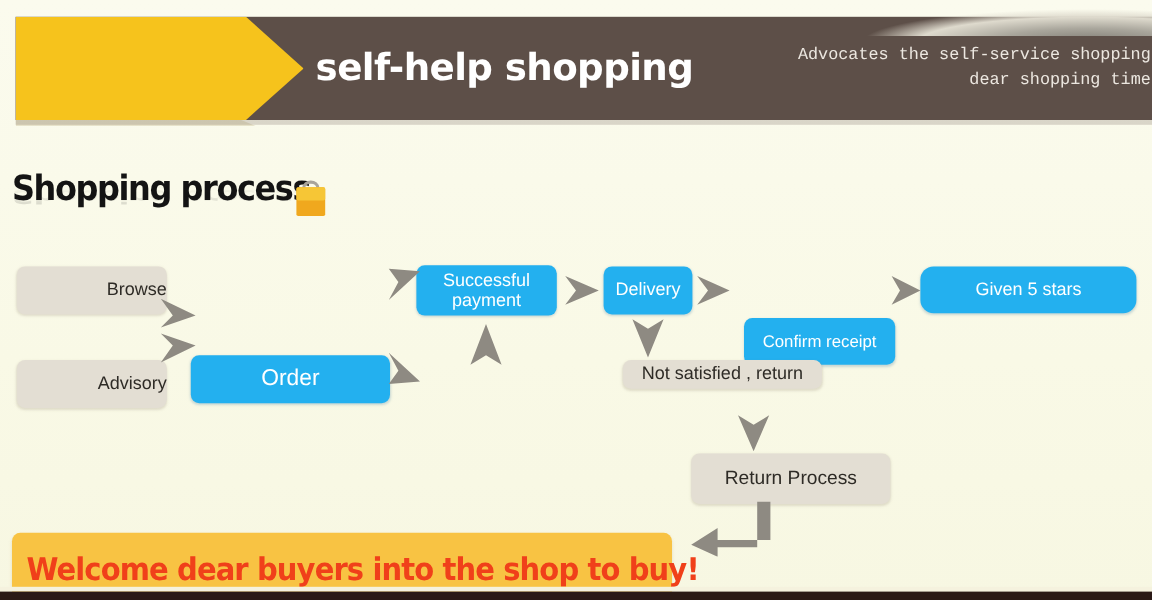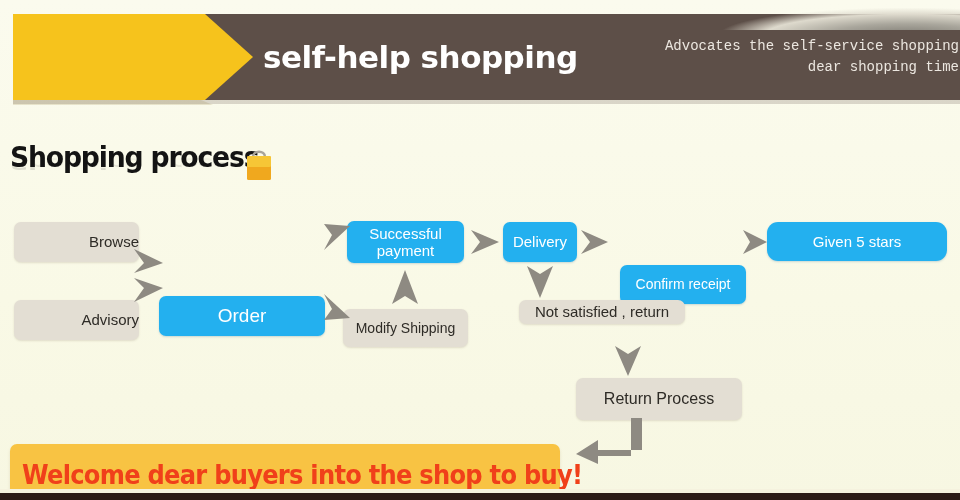--- a/index.html
+++ b/index.html
@@ -232,23 +232,20 @@
 
   <div class="node blue big" style="left:159px; top:261px; width:166px; height:40px;">
     <span>Order</span>
   </div>
 
   <div class="node blue" style="left:347px; top:221px; width:117px; height:42px; flex-direction:column;">
     <span>Successful</span>
     <span>payment</span>
   </div>
 
-  <div class="node gray" style="left:343px; top:309px; width:125px; height:38px; font-size:14px;">
-    <span>Modify Shipping</span>
-  </div>
 
   <div class="node blue" style="left:503px; top:222px; width:74px; height:40px;">
     <span>Delivery</span>
   </div>
 
   <div class="node blue" style="left:620px; top:222px; width:126px; height:39px; font-size:14px;margin-top:43px;">
     <span>Confirm receipt</span>
   </div>
 
   <div class="node blue" style="left:767px; top:222px; width:180px; height:39px;border-radius:11px;">

